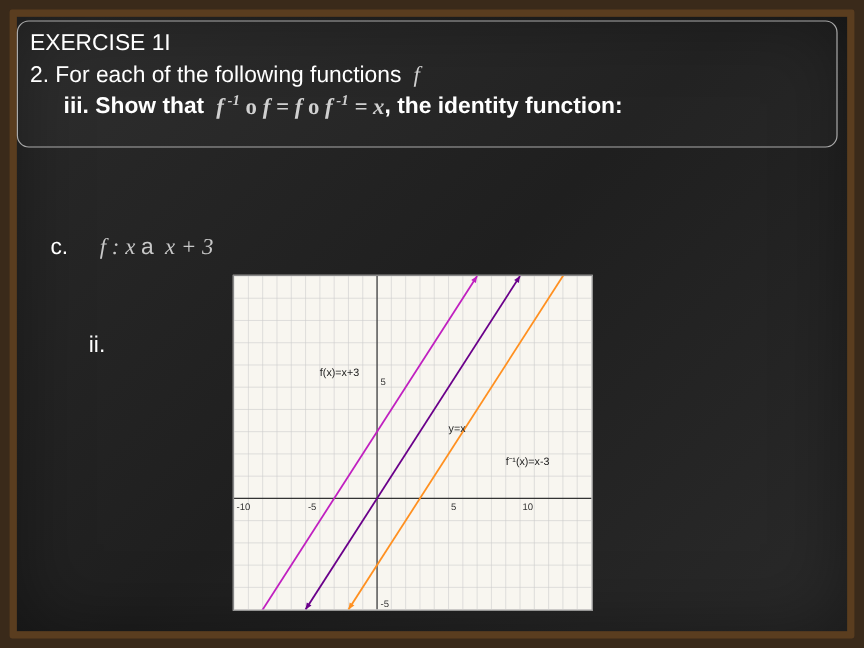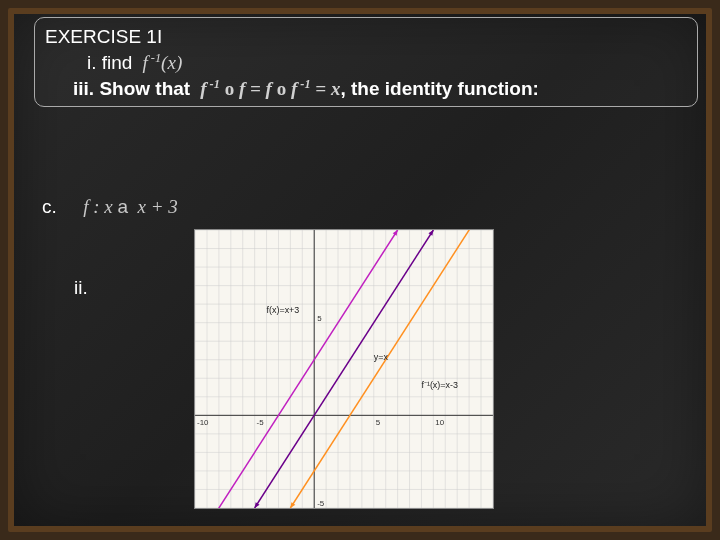--- a/index.html
+++ b/index.html
@@ -14,24 +14,24 @@
   .chalkboard {
     position: absolute;
     top: 8px; left: 8px; right: 8px; bottom: 8px;
     background: linear-gradient(135deg, #2a2a2a 0%, #1f1f1f 50%, #2a2a2a 100%);
     border: 6px solid #5a3d1f;
     border-radius: 2px;
     box-shadow: inset 0 0 60px rgba(0,0,0,0.4);
   }
   .exercise-box {
     position: absolute;
-    top: 3px; left: 20px; right: 8px;
+    top: 3px; left: 0; right: 8px;
     border: 1px solid #aaa;
     border-radius: 10px;
-    padding: 6px 10px 4px 10px;
+    padding: 6px 10px 20px 10px;
     background: rgba(255,255,255,0.02);
   }
   .line {
     color: #fff;
     font-size: 19px;
     line-height: 1.35;
     white-space: nowrap;
   }
   .math {
     font-family: 'Times New Roman', serif;
@@ -72,23 +72,23 @@
   .tick-label { font: 8px Arial; fill: #333; }
   .ann { font: 9px Arial; fill: #222; }
 </style>
 </head>
 <body>
 
 <div class="chalkboard">
 
   <div class="exercise-box">
     <div class="line">EXERCISE 1I</div>
-    <div class="line indent1">
-      <span>i. find</span>
-      <span class="math">&nbsp;<span>f</span><span class="sup">&nbsp;-1</span>(<span>x</span>)</span>
+    <div class="line">
+      <span>2. For each of the following functions</span>
+      <span class="math">&nbsp;<span style="font-style:italic">f</span></span>
     </div>
     <div class="line indent2">
       <span>iii. Show that</span>
       <span class="math">&nbsp;f<span class="sup">&nbsp;-1</span> <span style="font-style:normal">o</span> f = f <span style="font-style:normal">o</span> f<span class="sup">&nbsp;-1</span> = x</span><span>, the identity function:</span>
     </div>
   </div>
 
   <div class="part-c">
     <span>c.</span>
     &nbsp;&nbsp;&nbsp;

